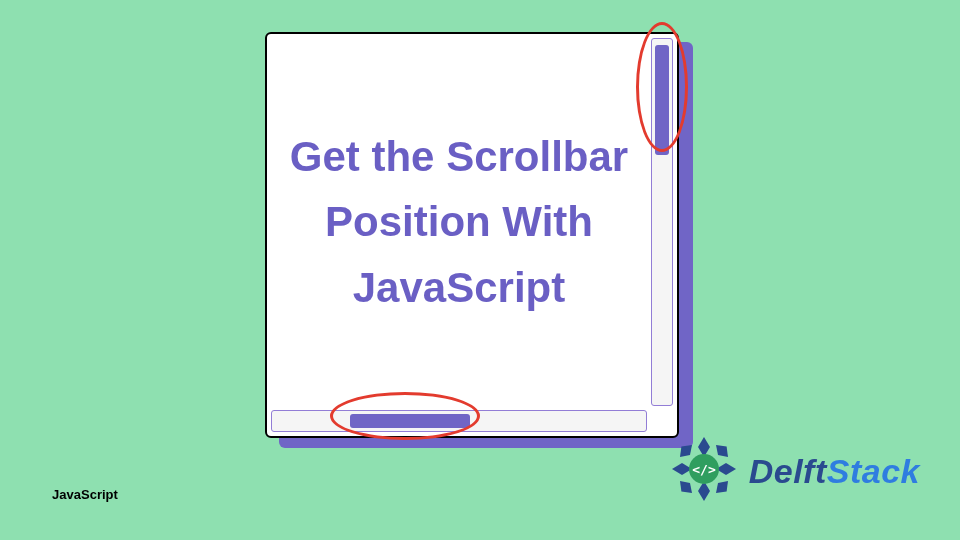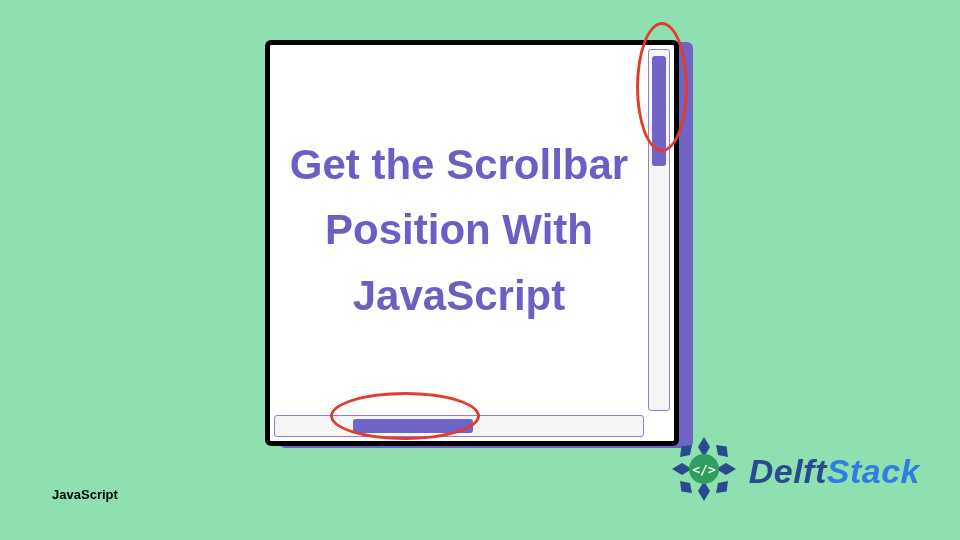--- a/index.html
+++ b/index.html
@@ -23,25 +23,25 @@
       left: 14px;
       top: 14px;
       width: 414px;
       height: 406px;
       background: #7065c6;
       border-radius: 6px;
     }
     .main-panel {
       position: absolute;
       left: 0;
-      top: 12px;
+      top: 4px;
       width: 414px;
       height: 406px;
       background: #ffffff;
-      border: 5px solid #000000;
+      border: 2px solid #000000;
       border-radius: 6px;
     }
     .content-area {
       position: absolute;
       left: 2px;
       top: 2px;
       right: 28px;
       bottom: 28px;
       display: flex;
       align-items: center;

